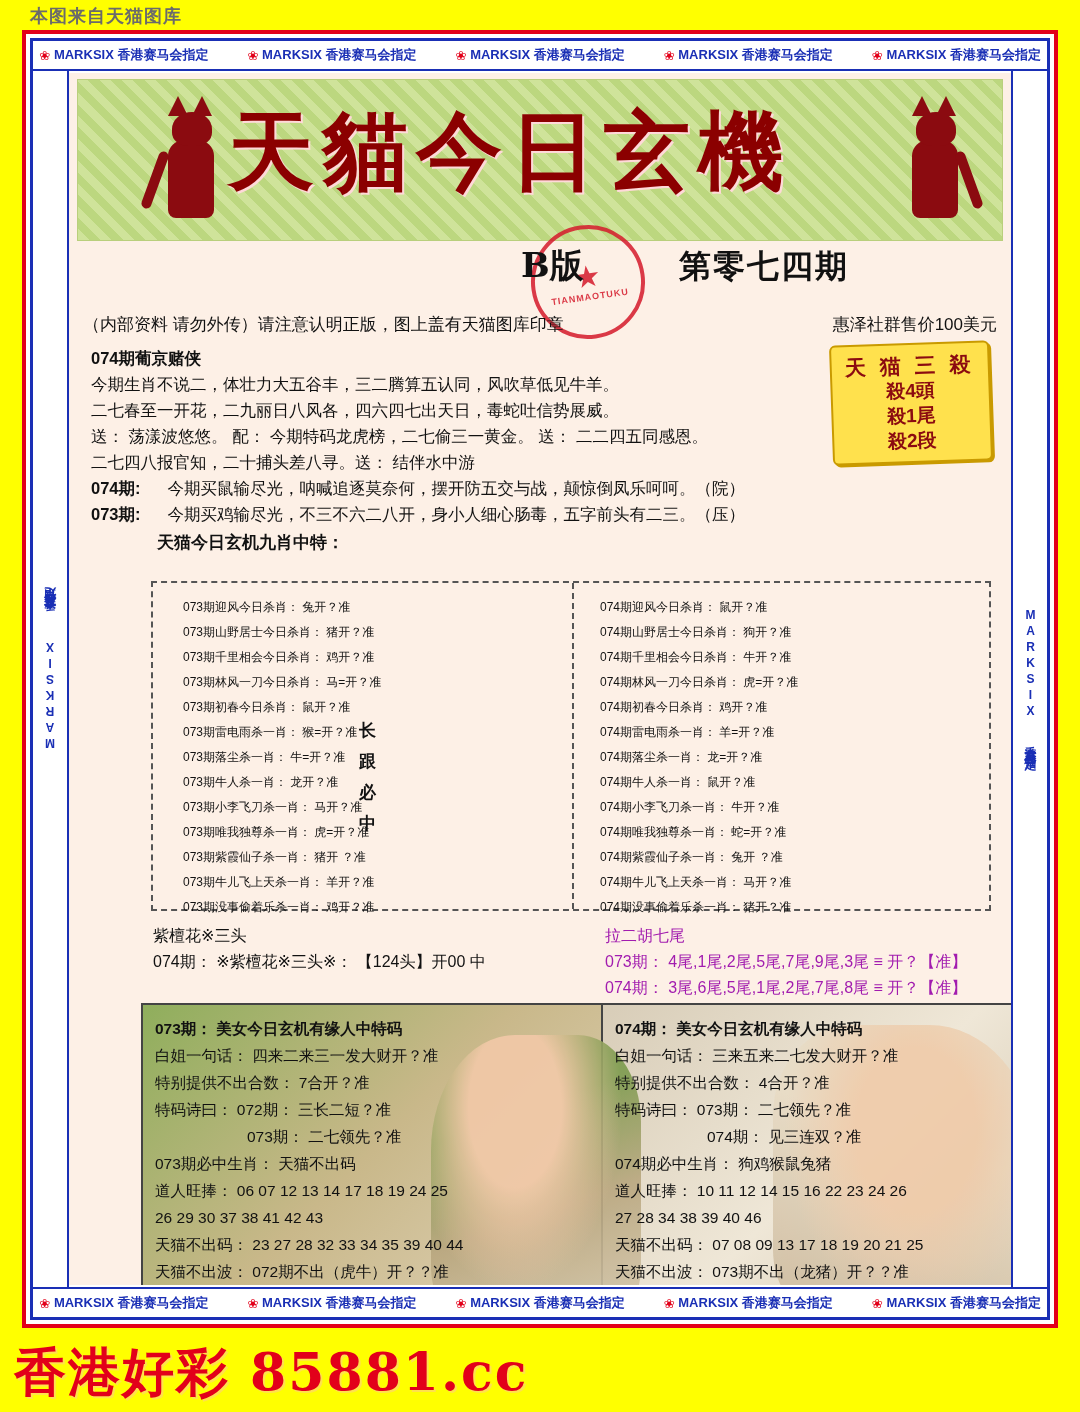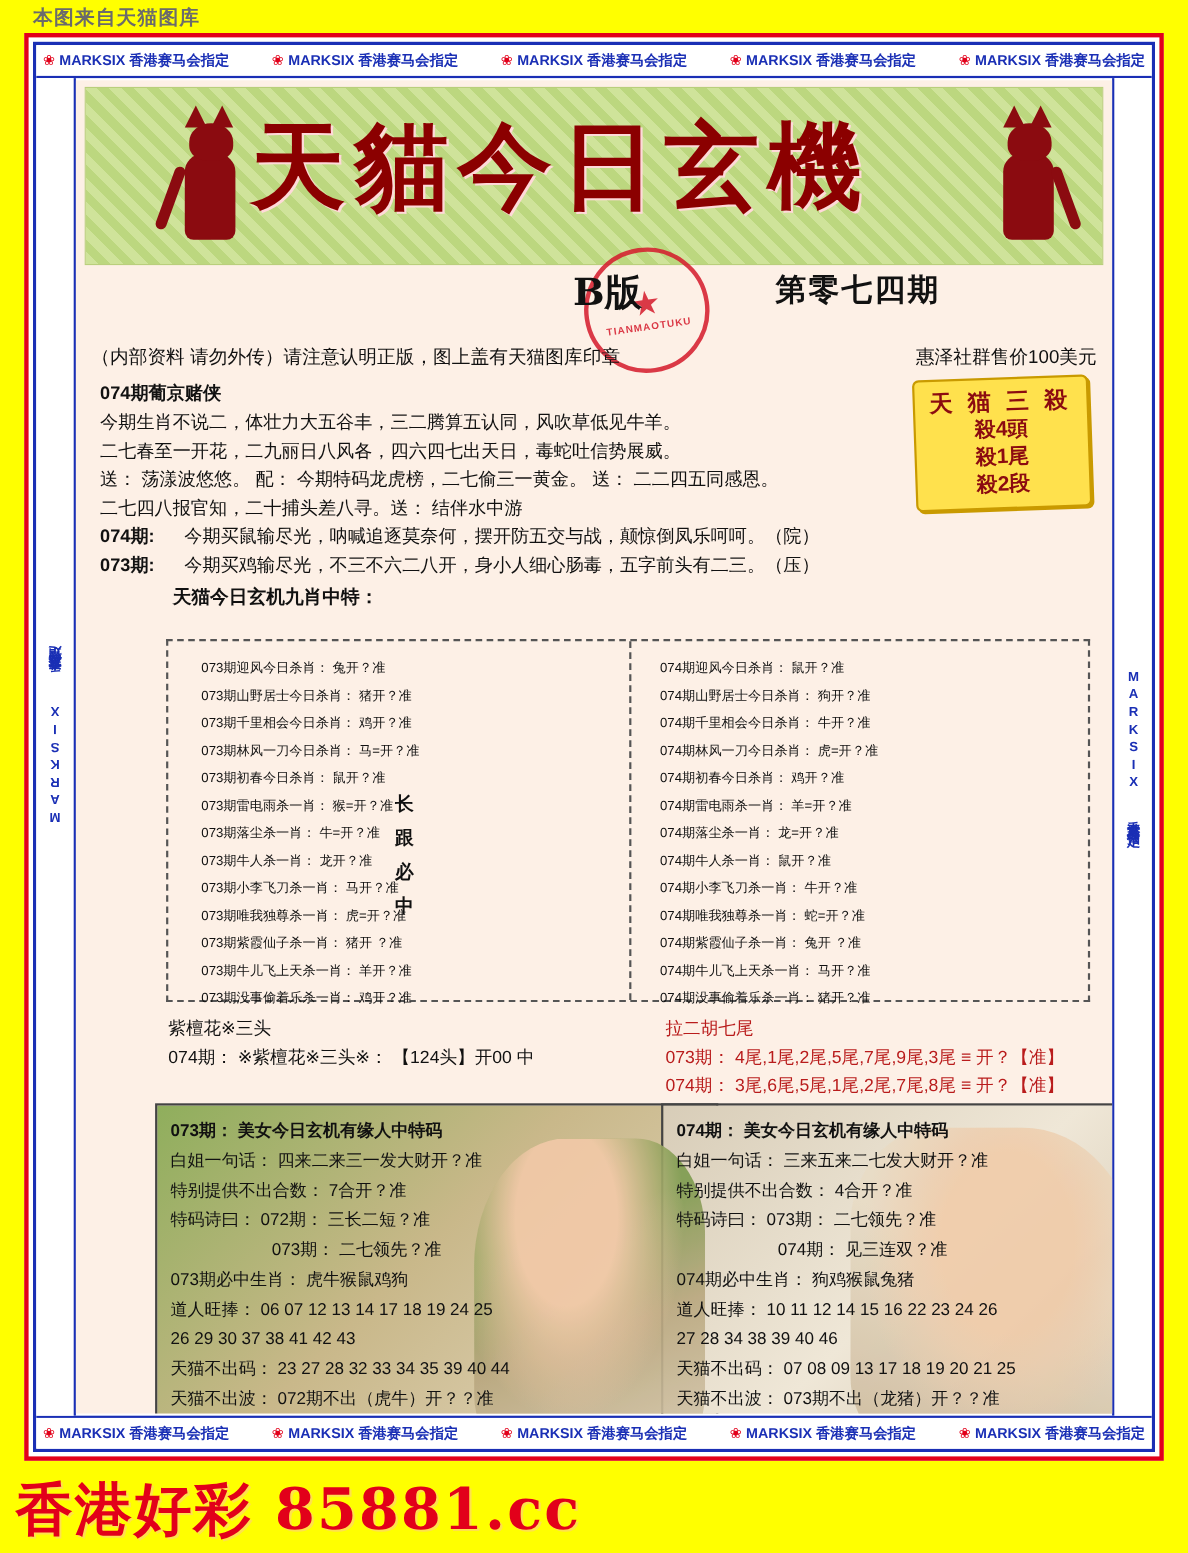--- a/index.html
+++ b/index.html
@@ -81,22 +81,22 @@
   }
   .ear{position:absolute;width:0;height:0;border-left:10px solid transparent;border-right:10px solid transparent;border-bottom:20px solid #8b0b10;top:-44px;}
   .ear.l{left:0px;}
   .ear.r{left:24px;}
   .tail{position:absolute;width:10px;height:60px;background:#8b0b10;border-radius:6px;top:10px;}
   .badge-b{
     position:absolute;left:452px;top:170px;
     font-family:"DejaVu Serif",serif;font-size:34px;font-weight:bold;color:#111;
   }
   .issue{
-    position:absolute;left:610px;top:172px;font-size:28px;font-weight:bold;color:#111;
-    font-family:Liberation Serif, serif;letter-spacing:2px;margin-left:26px;
+    position:absolute;left:610px;top:172px;font-size:32px;font-weight:bold;color:#111;
+    font-family:Liberation Serif, serif;letter-spacing:2px;
   }
   .stamp{
     position:absolute;left:462px;top:152px;width:106px;height:106px;border-radius:50%;
     border:4px solid #d51a2b;color:#d51a2b;opacity:.85;
     display:flex;align-items:center;justify-content:center;flex-direction:column;
     font-size:11px;font-weight:bold;transform:rotate(-8deg);
   }
   .stamp .star{font-size:30px;line-height:1;}
   .stamp .sct{font-size:9px;letter-spacing:1px;}
   .notice{
@@ -142,21 +142,21 @@
   .dashcol.right{border-left:2px dashed #555;padding-left:26px;}
   .vmid{
     position:absolute;left:50%;top:132px;transform:translateX(-212px);
     font-size:17px;line-height:31px;color:#111;font-weight:bold;text-align:center;
   }
   
   .sec-left{
     position:absolute;left:84px;top:850px;font-size:16px;line-height:26px;color:#111;
   }
   .sec-right{
-    position:absolute;left:536px;top:850px;font-size:16px;line-height:26px;color:#b91c1c;
+    position:absolute;left:536px;top:850px;font-size:16px;line-height:26px;color:#a21caf;
   }
   
   .panel{
     position:absolute;top:930px;height:330px;border:2px solid #444;box-sizing:border-box;
     overflow:hidden;
   }
   .panel.l{left:72px;width:512px;background:linear-gradient(135deg,#8fae5c 0%,#c9b88a 45%,#e5d9c2 100%);}
   .panel.r{left:532px;width:440px;background:linear-gradient(135deg,#d8cdb8 0%,#efe7d7 50%,#cdbfa6 100%);}
   .panel .ptext{
     position:relative;z-index:2;padding:10px 10px 0 12px;
@@ -355,21 +355,21 @@
       </div>
 
       <div class="panel l">
         <div class="photo-shape pl-girl"></div>
         <div class="ptext">
           <div class="row" style="font-weight:bold;">073期： 美女今日玄机有缘人中特码</div>
           <div class="row">白姐一句话： 四来二来三一发大财开？准</div>
           <div class="row">特别提供不出合数： 7合开？准</div>
           <div class="row">特码诗曰： 072期： 三长二短？准</div>
           <div class="row" style="padding-left:92px;">073期： 二七领先？准</div>
-          <div class="row">073期必中生肖： 虎牛猴鼠鸡狗</div>
+          <div class="row">073期必中生肖： 天猫不出码</div>
           <div class="row">道人旺捧： 06 07 12 13 14 17 18 19 24 25</div>
           <div class="row">26 29 30 37 38 41 42 43</div>
           <div class="row">天猫不出码： 23 27 28 32 33 34 35 39 40 44</div>
           <div class="row">天猫不出波： 072期不出（虎牛）开？？准</div>
 
         </div>
       </div>
 
       <div class="panel r">
         <div class="photo-shape pr-girl"></div>

